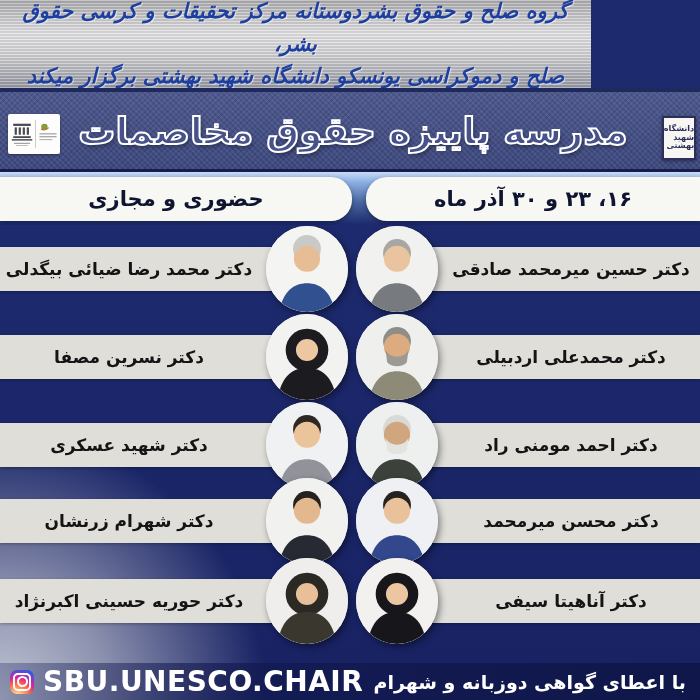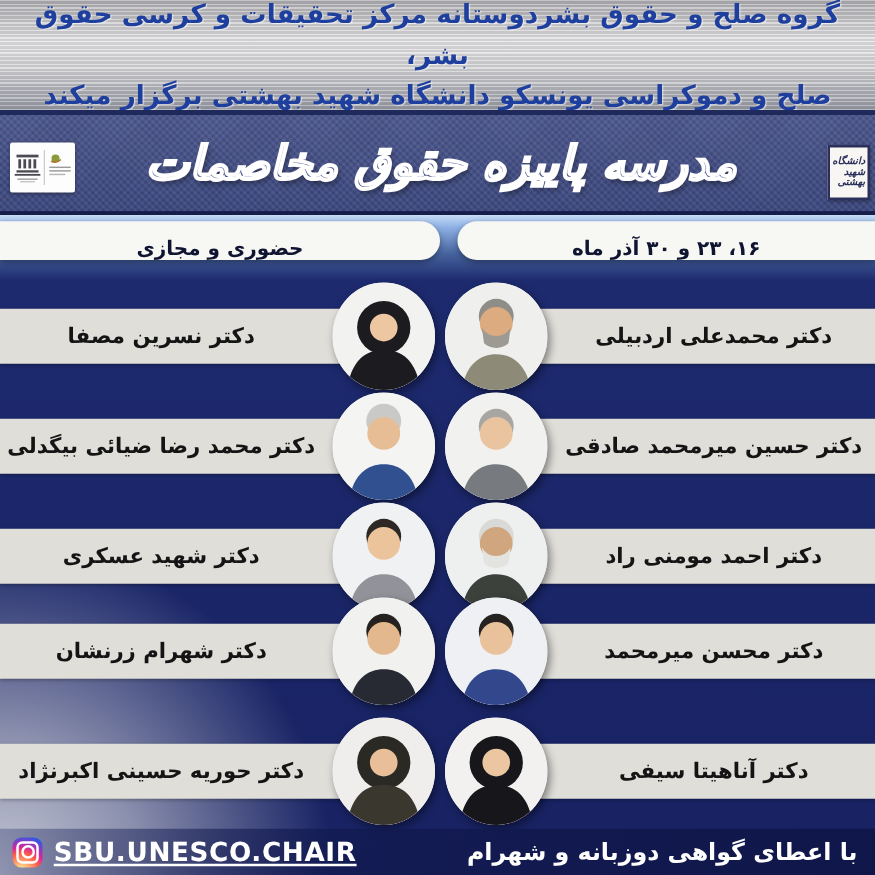--- a/index.html
+++ b/index.html
@@ -3,40 +3,39 @@
 <meta charset="utf-8">
 <style>
   html,body{margin:0;padding:0;background:#222;}
   .poster{
     position:relative;width:700px;height:700px;overflow:hidden;
     font-family:"DejaVu Sans",sans-serif;
     background:#1d2a6e;
   }
   
   .top-banner{
-    position:absolute;top:0;left:0;width:700px;height:88px;
+    position:absolute;top:0;left:0;width:591px;height:88px;
     background:
       repeating-linear-gradient(180deg, rgba(255,255,255,.28) 0 1px, rgba(0,0,0,.08) 1px 3px),
       linear-gradient(180deg,#aeaeb2 0%,#e4e4e6 38%,#d4d4d6 62%,#989aa4 100%);
-    display:flex;align-items:center;justify-content:flex-start;
+    display:flex;align-items:center;justify-content:center;font-style:italic;
   }
   .top-banner .text{
     color:#1e3f9e;font-weight:bold;font-size:21px;line-height:1.55;
     text-align:center;white-space:pre-line;direction:rtl;
     text-shadow:1px 1px 1px rgba(255,255,255,.6);
   }
   
   .title-band{
     position:absolute;top:88px;left:0;width:700px;height:84px;box-sizing:border-box;
     border-top:4px solid #20295c;border-bottom:3px solid #161d4a;
     background:
       repeating-linear-gradient(45deg, rgba(255,255,255,.06) 0 2px, rgba(0,0,0,0) 2px 4px),
       repeating-linear-gradient(-45deg, rgba(0,0,0,.10) 0 2px, rgba(0,0,0,0) 2px 4px),
       linear-gradient(180deg,#4e598f 0%,#3d4980 100%);
-    font-style: italic;
   }
   .event-title{
     position:absolute;left:72px;right:66px;top:50%;transform:translateY(-50%);
     text-align:center;direction:rtl;font-size:37px;font-weight:bold;
     color:#47528a;-webkit-text-stroke:2px #ffffff;
     text-shadow:2px 3px 4px rgba(0,0,0,.35);
     white-space:nowrap;
   }
   .unesco-box{
     position:absolute;left:8px;top:22px;width:52px;height:40px;background:#fdfdfd;
@@ -53,37 +52,37 @@
   .sbu-box .sbu-text{
     font-size:8px;font-weight:bold;color:#2b2f5c;line-height:1.1;
     white-space:pre-line;direction:rtl;
   }
   
   .header-band{
     position:absolute;top:172px;left:0;width:700px;height:53px;
     background:linear-gradient(180deg,#c7dcf5 0%,#8fb2e5 18%,#47649e 58%,#1c296d 100%);
   }
   .pill{
-    position:absolute;top:5px;height:31px;background:#f7f7f4;
-    display:flex;align-items:flex-end;justify-content:center;
-    font-weight:bold;font-size:16px;color:#0f1430;direction:rtl;
+    position:absolute;top:5px;height:44px;background:#f7f7f4;
+    display:flex;align-items:center;justify-content:center;
+    font-weight:bold;font-size:21px;color:#0f1430;direction:rtl;
     box-shadow:0 2px 5px rgba(0,0,0,.35);white-space:nowrap;
   }
   .pill.mode{left:0;width:352px;border-radius:0 21px 21px 0;}
   .pill.dates{right:0;width:334px;border-radius:21px 0 0 21px;}
   
   .body{
     position:absolute;top:225px;left:0;width:700px;height:475px;
     background:
       radial-gradient(circle 430px at 0px 475px, #c4c7d5 0%, #8b90ae 26%, rgba(29,42,110,0) 62%),
       linear-gradient(180deg,#1d2a6e 0%,#182263 100%);
   }
   .row{position:absolute;left:0;width:700px;height:88px;}
   .row:nth-child(1){top:0;} .row:nth-child(2){top:88px;} .row:nth-child(3){top:176px;}
-  .row:nth-child(4){top:252px;} .row:nth-child(5){top:348px;}
+  .row:nth-child(4){top:252px;} .row:nth-child(5){top:332px;}
   .strip{
     position:absolute;top:22px;height:44px;background:#dfded9;box-sizing:border-box;
     display:flex;align-items:center;justify-content:center;
     box-shadow:0 1px 3px rgba(0,0,0,.3);
   }
   .strip.sl{left:0;width:302px;padding-right:44px;}
   .strip.sr{right:0;width:302px;padding-left:44px;}
   .strip .name{font-size:17px;font-weight:bold;color:#141414;direction:rtl;white-space:nowrap;}
   .photo{
     position:absolute;top:1px;width:82px;height:86px;border-radius:50%;overflow:hidden;
@@ -100,21 +99,21 @@
   .footer-left{display:flex;align-items:center;gap:9px;margin-left:10px;}
   .ig-icon{
     width:24px;height:24px;border-radius:7px;position:relative;flex:0 0 auto;
     background:radial-gradient(circle at 30% 110%, #fdf497 0%, #fd5949 45%, #d6249f 60%, #285AEB 90%);
   }
   .ig-icon::before{content:"";position:absolute;inset:3px;border:2px solid #fff;border-radius:5px;}
   .ig-icon::after{
     content:"";position:absolute;left:50%;top:50%;width:7px;height:7px;
     margin:-5.5px 0 0 -5.5px;border:2px solid #fff;border-radius:50%;
   }
-  .handle{color:#ffffff;font-weight:bold;font-size:21px;letter-spacing:.5px;white-space:nowrap;text-decoration:underline;}
+  .handle{color:#ffffff;font-weight:bold;font-size:28px;letter-spacing:.5px;white-space:nowrap;}
   .footer-note{color:#ffffff;font-weight:bold;font-size:19px;direction:rtl;margin-right:14px;white-space:nowrap;}
 </style>
 </head>
 <body>
 
 <div class="poster">
 
   <div class="top-banner">
     <div class="text">گروه صلح و حقوق بشردوستانه مرکز تحقیقات و کرسی حقوق بشر،
 صلح و دموکراسی یونسکو دانشگاه شهید بهشتی برگزار میکند</div>
@@ -158,20 +157,45 @@
     </div>
     <div class="pill dates">
       <span>۱۶، ۲۳ و ۳۰ آذر ماه</span>
     </div>
   </div>
 
   <div class="body">
 
     <div class="row">
       <div class="strip sl">
+        <span class="name">دکتر محمد رضا ضیائی بیگدلی</span>
+      </div>
+      <div class="strip sr">
+        <span class="name">دکتر حسین میرمحمد صادقی</span>
+      </div>
+      <div class="photo pl">
+          <svg viewBox="0 0 100 105" preserveAspectRatio="xMidYMid slice">
+            <rect width="100" height="105" fill="#f4f4f2"></rect>
+            <circle cx="50" cy="28" r="17" fill="#c9c9c7"></circle>
+            <circle cx="50" cy="40" r="16" fill="#e6bd94"></circle>
+            <path d="M16 106 C20 80 34 70 50 70 C66 70 80 80 84 106 Z" fill="#31508f"></path>
+          </svg>
+        </div>
+      <div class="photo pr">
+          <svg viewBox="0 0 100 105" preserveAspectRatio="xMidYMid slice">
+            <rect width="100" height="105" fill="#f1f1ef"></rect>
+            <circle cx="50" cy="33" r="17" fill="#a8a6a2"></circle>
+            <circle cx="50" cy="40" r="16" fill="#e9c49f"></circle>
+            <path d="M16 106 C20 80 34 70 50 70 C66 70 80 80 84 106 Z" fill="#777b80"></path>
+          </svg>
+        </div>
+    </div>
+
+    <div class="row">
+      <div class="strip sl">
         <span class="name">دکتر نسرین مصفا</span>
       </div>
       <div class="strip sr">
         <span class="name">دکتر محمدعلی اردبیلی</span>
       </div>
       <div class="photo pl">
           <svg viewBox="0 0 100 105" preserveAspectRatio="xMidYMid slice">
             <rect width="100" height="105" fill="#f2f2f0"></rect>
             <circle cx="50" cy="44" r="26" fill="#1b1b20"></circle>
             <circle cx="50" cy="44" r="13.5" fill="#ecc7a2"></circle>
@@ -184,45 +208,20 @@
             <circle cx="50" cy="33" r="17" fill="#8f8d88"></circle>
             <circle cx="50" cy="40" r="16" fill="#dcab80"></circle>
             <path d="M36 44 a16 16 0 0 0 28 0 l-2 15 a14 10 0 0 1 -24 0 Z" fill="#9c9a93"></path>
             <path d="M16 106 C20 80 34 70 50 70 C66 70 80 80 84 106 Z" fill="#8d8b78"></path>
           </svg>
         </div>
     </div>
 
     <div class="row">
       <div class="strip sl">
-        <span class="name">دکتر محمد رضا ضیائی بیگدلی</span>
-      </div>
-      <div class="strip sr">
-        <span class="name">دکتر حسین میرمحمد صادقی</span>
-      </div>
-      <div class="photo pl">
-          <svg viewBox="0 0 100 105" preserveAspectRatio="xMidYMid slice">
-            <rect width="100" height="105" fill="#f4f4f2"></rect>
-            <circle cx="50" cy="28" r="17" fill="#c9c9c7"></circle>
-            <circle cx="50" cy="40" r="16" fill="#e6bd94"></circle>
-            <path d="M16 106 C20 80 34 70 50 70 C66 70 80 80 84 106 Z" fill="#31508f"></path>
-          </svg>
-        </div>
-      <div class="photo pr">
-          <svg viewBox="0 0 100 105" preserveAspectRatio="xMidYMid slice">
-            <rect width="100" height="105" fill="#f1f1ef"></rect>
-            <circle cx="50" cy="33" r="17" fill="#a8a6a2"></circle>
-            <circle cx="50" cy="40" r="16" fill="#e9c49f"></circle>
-            <path d="M16 106 C20 80 34 70 50 70 C66 70 80 80 84 106 Z" fill="#777b80"></path>
-          </svg>
-        </div>
-    </div>
-
-    <div class="row">
-      <div class="strip sl">
         <span class="name">دکتر شهید عسکری</span>
       </div>
       <div class="strip sr">
         <span class="name">دکتر احمد مومنی راد</span>
       </div>
       <div class="photo pl">
           <svg viewBox="0 0 100 105" preserveAspectRatio="xMidYMid slice">
             <rect width="100" height="105" fill="#f0f1f2"></rect>
             <circle cx="50" cy="33" r="17" fill="#2d2824"></circle>
             <circle cx="50" cy="40" r="16" fill="#ebc49c"></circle>

